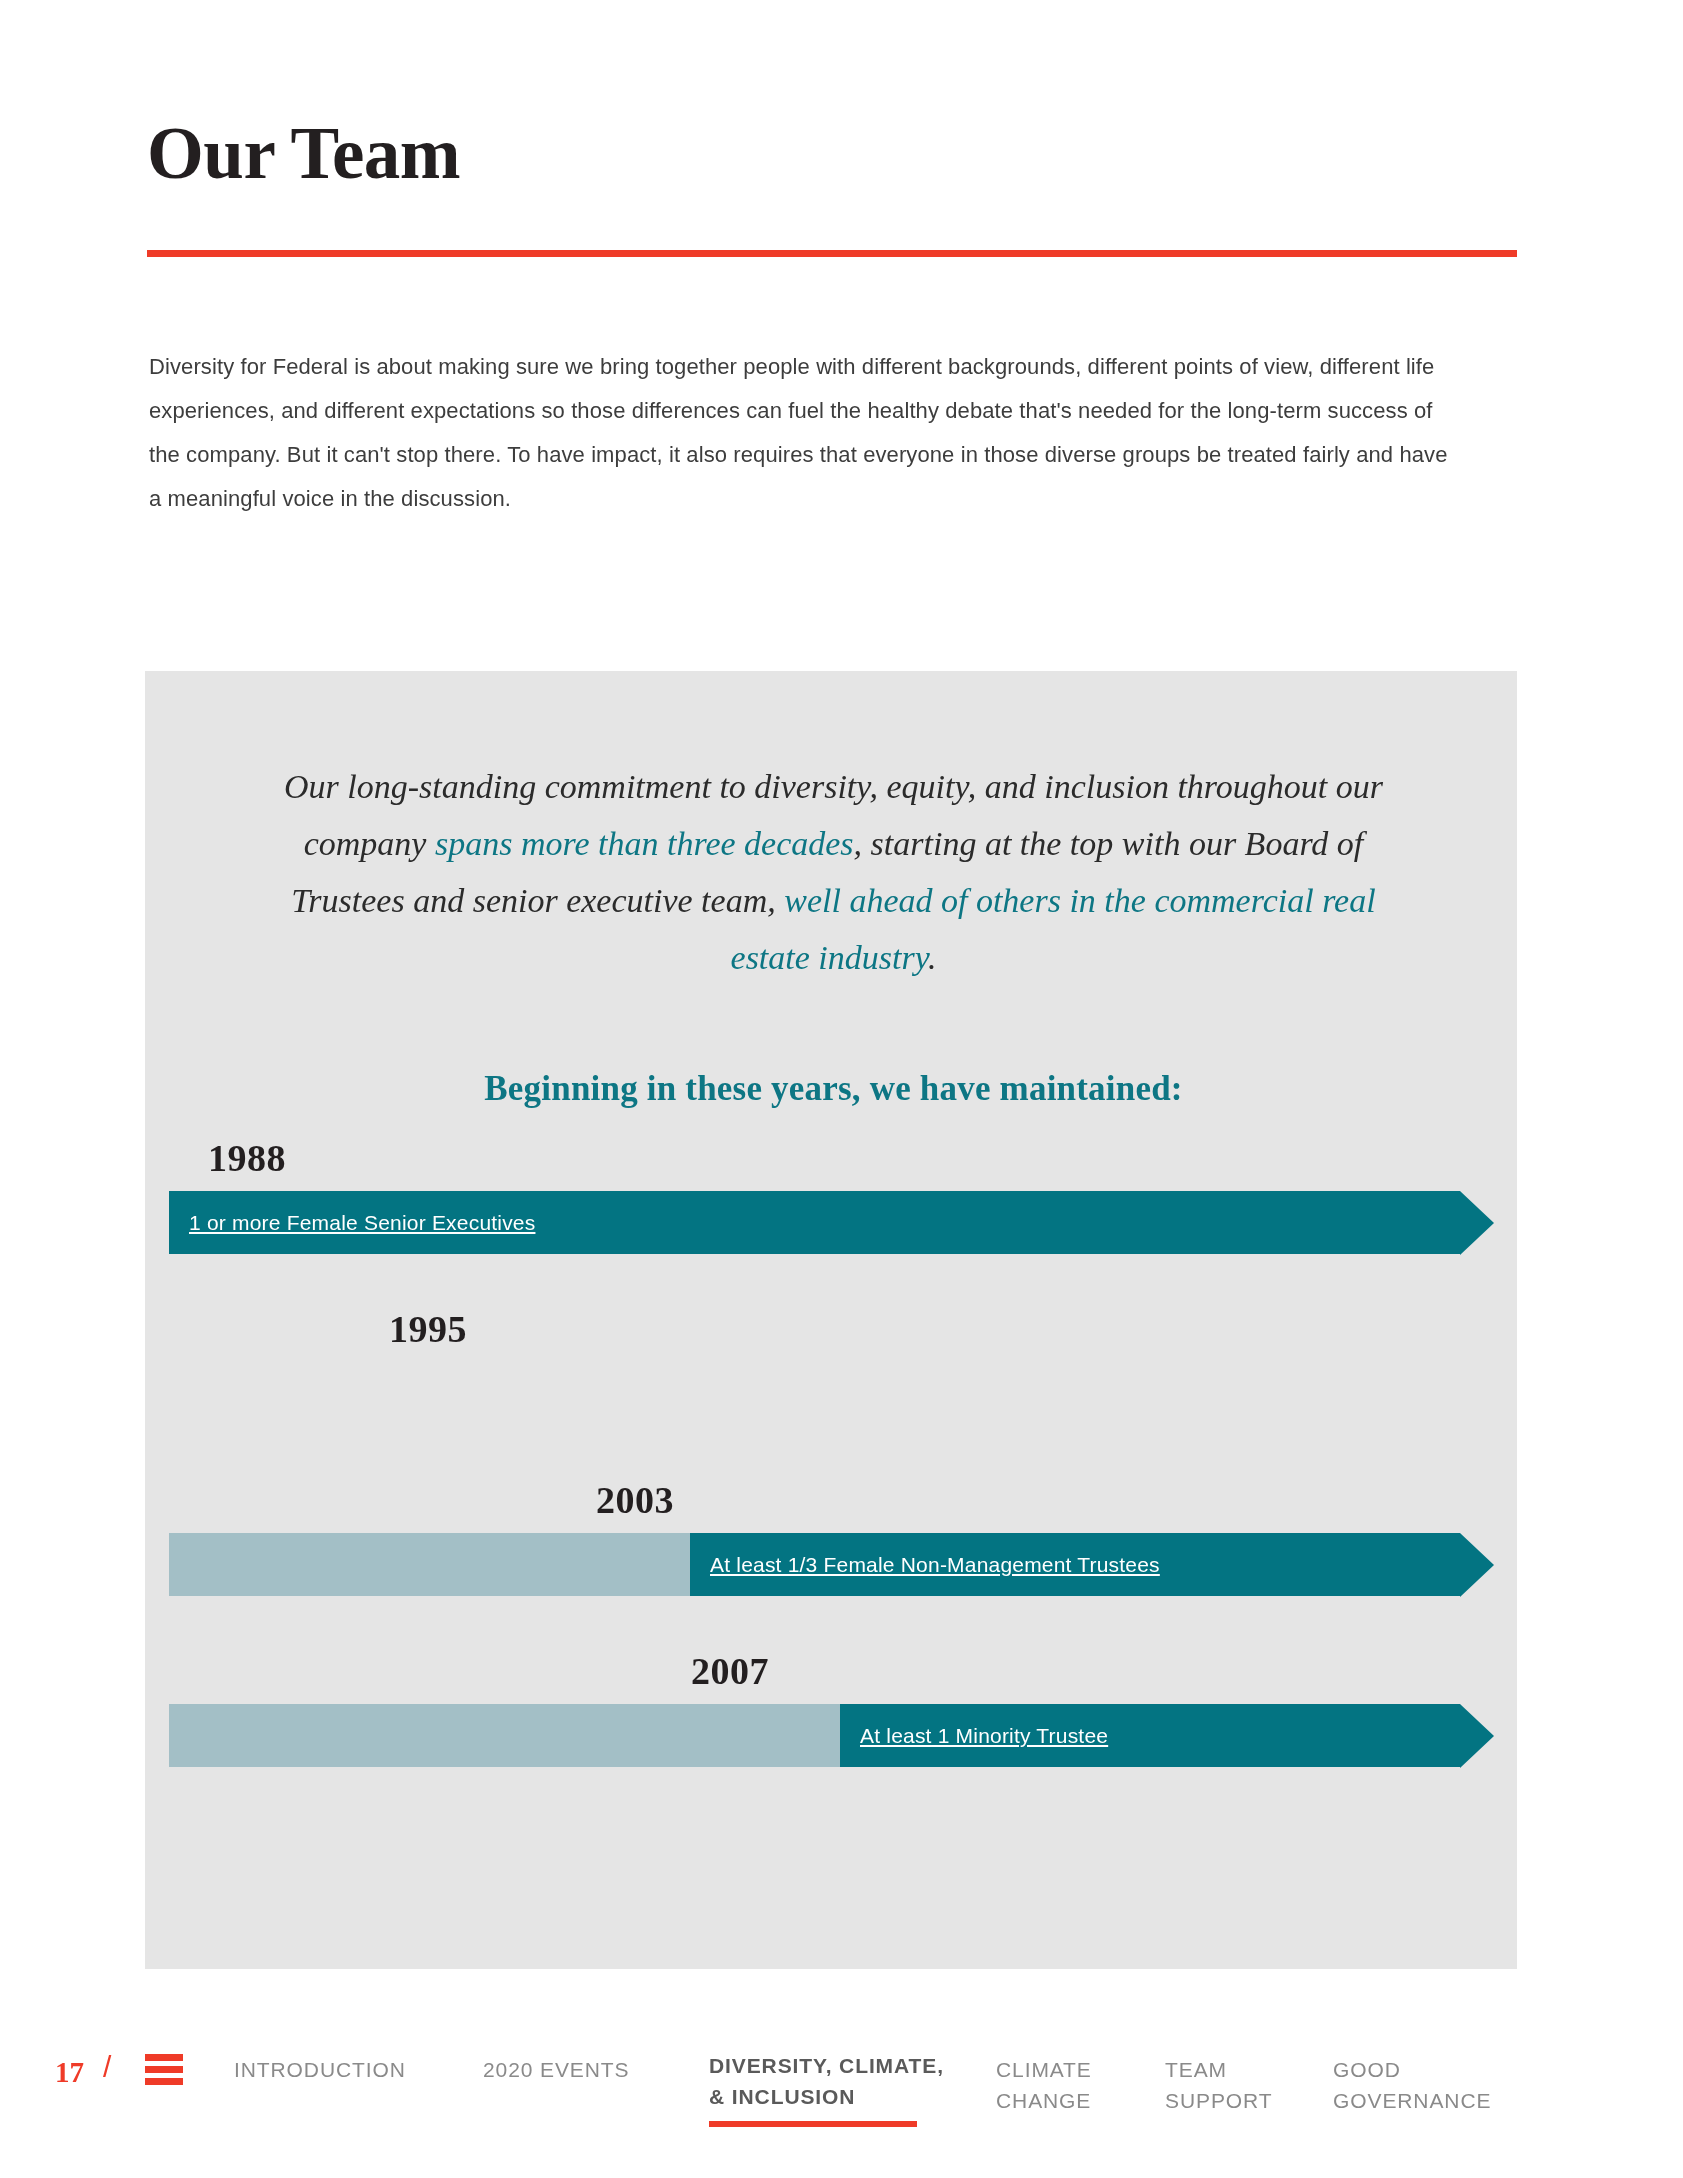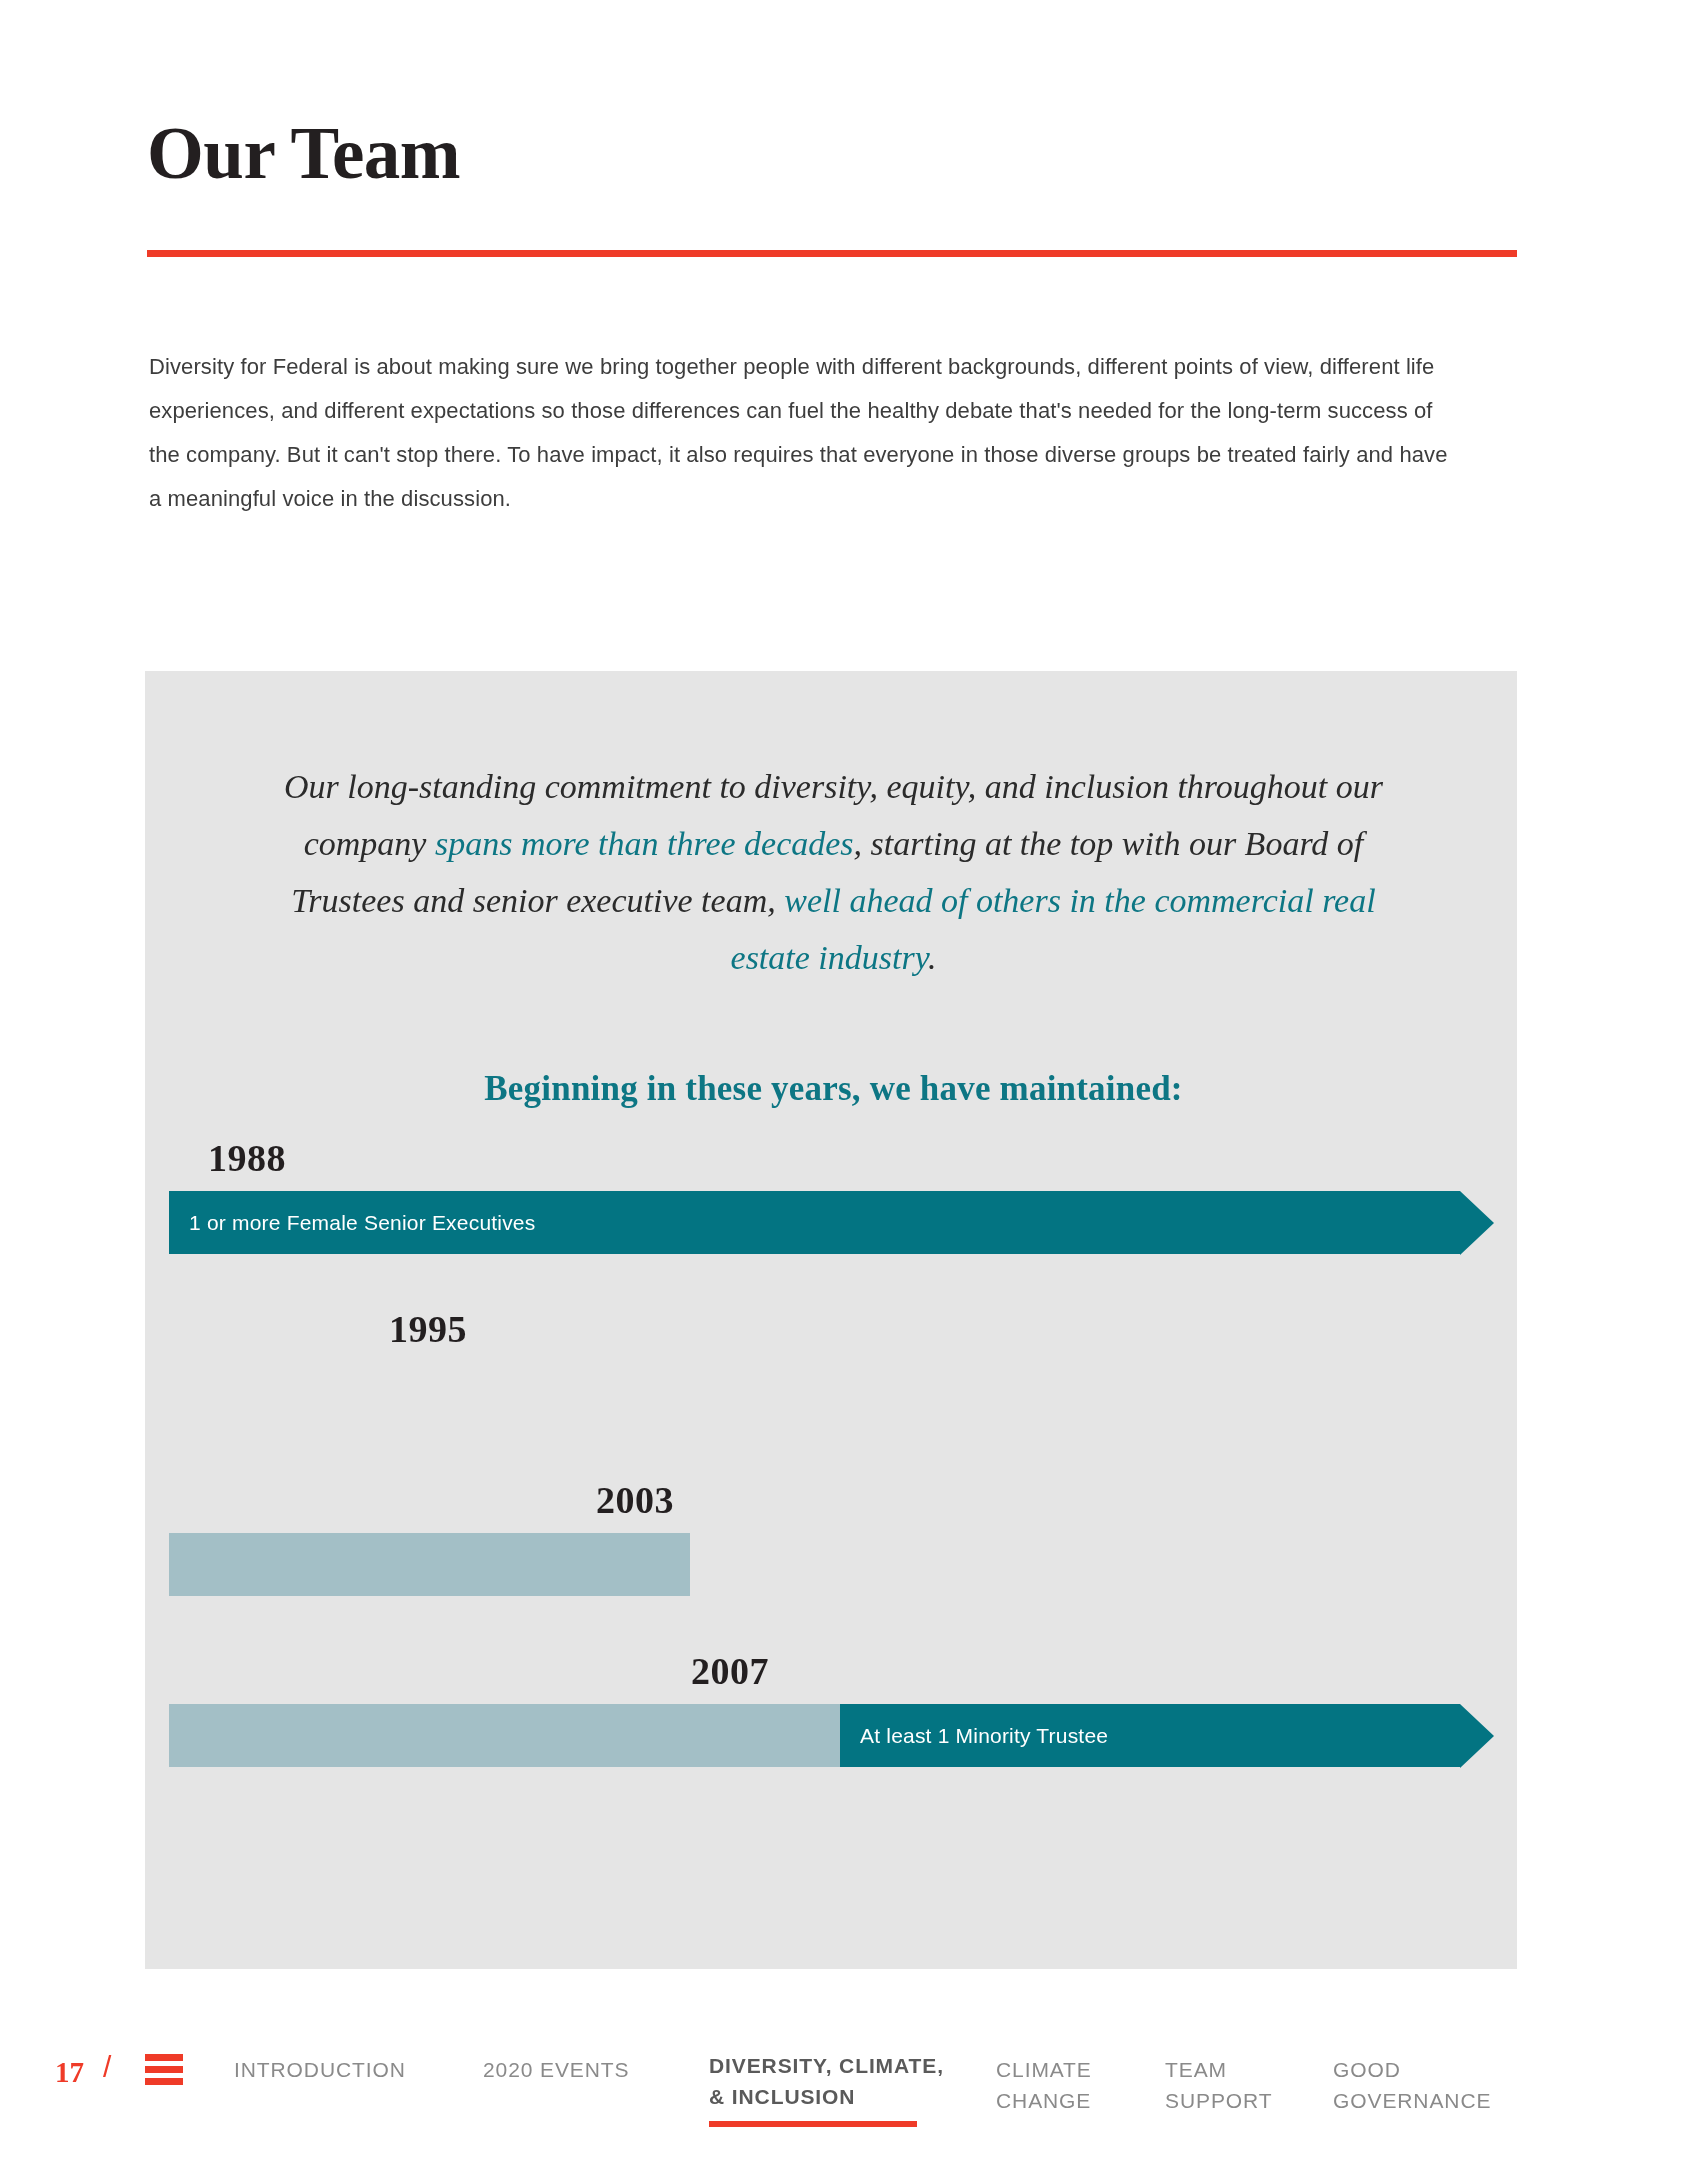--- a/index.html
+++ b/index.html
@@ -130,20 +130,21 @@
     background: #037482;
     display: flex;
     align-items: center;
   }
   .tl-label {
     color: #ffffff;
     font-size: 21px;
     letter-spacing: 0.2px;
     padding-left: 20px;
     white-space: nowrap;
+    text-decoration: underline;
   }
   .tl-arrow {
     position: absolute;
     top: 0;
     left: 100%;
     width: 0;
     height: 0;
     border-top: 32px solid transparent;
     border-bottom: 32px solid transparent;
     border-left: 34px solid #037482;
@@ -241,20 +242,24 @@
           </div>
         </div>
       </div>
       <div class="tl-row">
         <div class="tl-year" style="left: 244px;">1995</div>
       </div>
       <div class="tl-row">
         <div class="tl-year" style="left: 451px;">2003</div>
         <div class="tl-bar">
           <div class="tl-gray" style="width: 521px;"></div>
+          <div class="tl-teal" style="left: 521px; right: 0px;">
+            <span class="tl-label">At least 1/3 Female Non-Management Trustees</span>
+            <div class="tl-arrow"></div>
+          </div>
         </div>
       </div>
       <div class="tl-row">
         <div class="tl-year" style="left: 546px;">2007</div>
         <div class="tl-bar">
           <div class="tl-gray" style="width: 671px;"></div>
           <div class="tl-teal" style="left: 671px; right: 0px;">
             <span class="tl-label">At least 1 Minority Trustee</span>
             <div class="tl-arrow"></div>
           </div>

